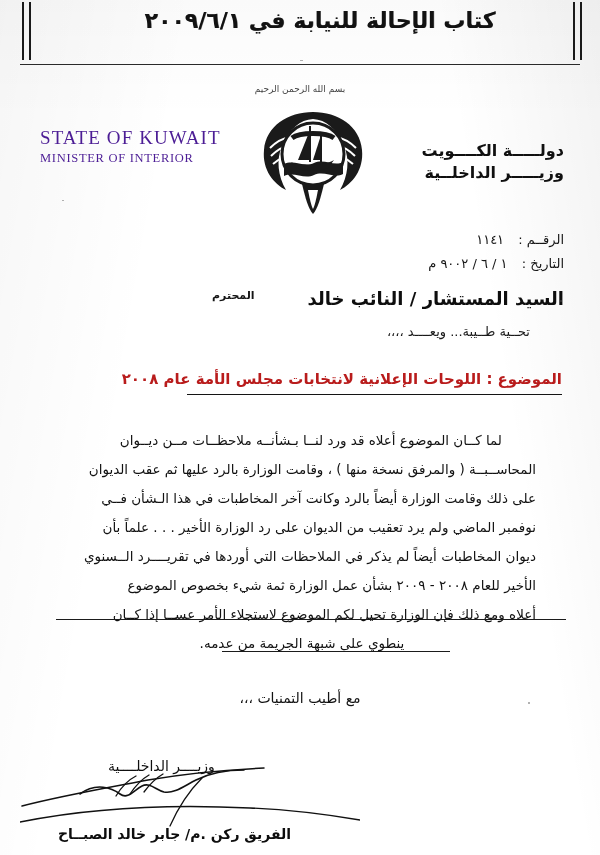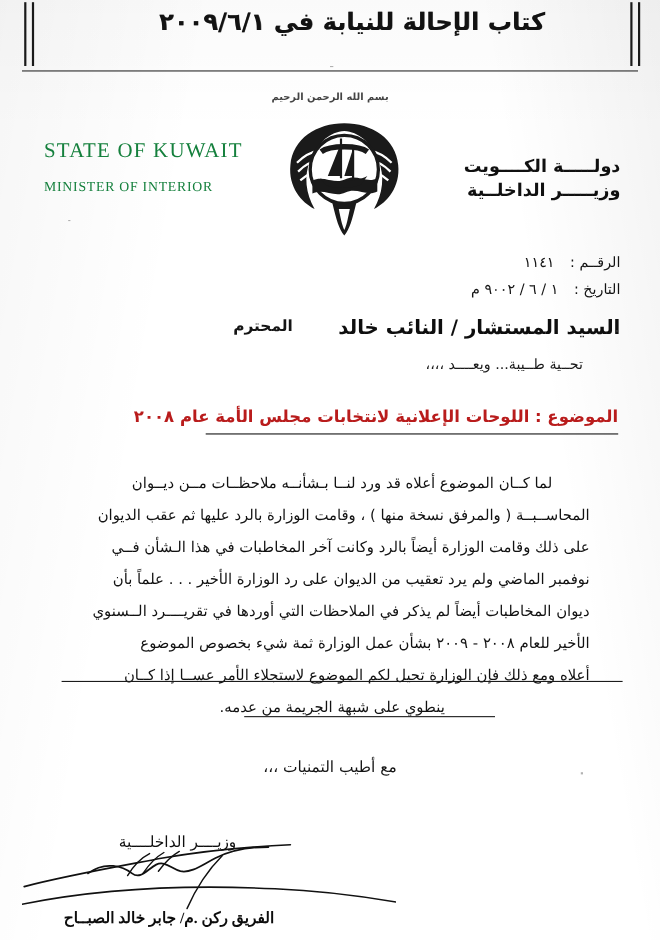--- a/index.html
+++ b/index.html
@@ -75,42 +75,42 @@
   }
 
   
   .basmala {
     position: absolute;
     left: 0; top: 84px;
     width: 600px;
     text-align: center;
     direction: rtl;
     font-size: 9px;
-    font-weight: bold;
+    font-weight: normal;
     color: #2a2a2a;
     opacity: 0.88;
   }
 
   
   .letterhead-en {
     position: absolute;
     left: 40px; top: 128px;
     direction: ltr;
     font-family: "Liberation Serif", "DejaVu Serif", serif;
-    color: #15803d;
+    color: #4c1d95;
   }
   .letterhead-en .l1 {
     font-size: 19px;
     letter-spacing: 1.1px;
     line-height: 1.1;
   }
   .letterhead-en .l2 {
     font-size: 12.5px;
     letter-spacing: 0.7px;
-    margin-top: 14px;
+    margin-top: 2px;
   }
   .letterhead-ar {
     position: absolute;
     right: 36px; top: 140px;
     direction: rtl;
     text-align: right;
     font-weight: bold;
     color: #101010;
   }
   .letterhead-ar .l1 { font-size: 16px; line-height: 1.35; letter-spacing: 1px; }
@@ -146,21 +146,21 @@
     text-align: right;
     font-size: 18px;
     font-weight: bold;
     letter-spacing: 0.4px;
     color: #0e0e0e;
   }
   .honorific {
     position: absolute;
     left: 212px; top: 289px;
     direction: rtl;
-    font-size: 14px;
+    font-size: 11px;
     font-weight: bold;
     color: #151515;
   }
   .greeting {
     position: absolute;
     right: 70px; top: 324px;
     direction: rtl;
     text-align: right;
     font-size: 13px;
     letter-spacing: 2.4px;
@@ -246,21 +246,20 @@
     width: 340px; height: 70px;
   }
   .sig-name {
     position: absolute;
     left: 58px; top: 826px;
     direction: rtl;
     font-size: 14px;
     font-weight: bold;
     letter-spacing: 0.4px;
     color: #0d0d0d;
-    font-family: Liberation Serif, serif;
   }
 
   
   .speck {
     position: absolute;
     background: #555;
     opacity: 0.45;
     pointer-events: none;
   }
 </style>

